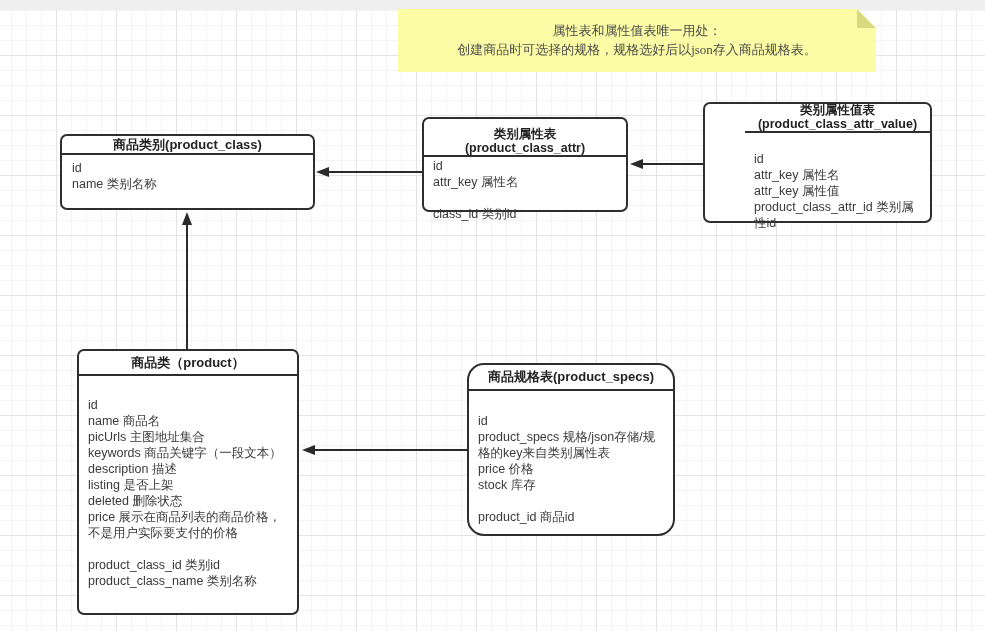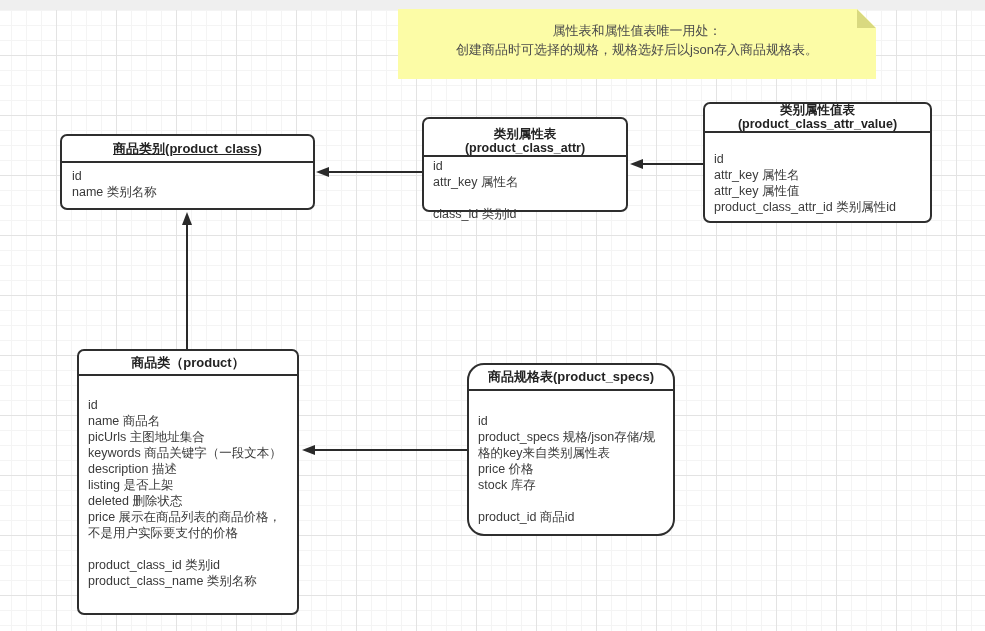--- a/index.html
+++ b/index.html
@@ -21,23 +21,24 @@
       linear-gradient(90deg, #f4f4f4 1px, transparent 1px);
     background-size:60px 60px, 60px 60px, 15px 15px, 15px 15px;
     background-position:-4px -5px, -4px -5px, -4px -5px, -4px -5px;
   }
   .top-strip {
     position:absolute; left:0; top:0; width:985px; height:10px;
     background:#efefef;
   }
   
   .note {
-    position:absolute; left:398px; top:9px; width:478px; height:70px;
+    position:absolute; left:398px; top:9px; width:478px; height:63px;
     background:#FCFCA6;
     clip-path:polygon(0 0, calc(100% - 19px) 0, 100% 19px, 100% 100%, 0 100%);
+    font-family:Liberation Serif, serif;
   }
   .note-fold {
     position:absolute; right:0; top:0; width:19px; height:19px;
     background:#D9D980;
     clip-path:polygon(0 0, 100% 100%, 0 100%);
   }
   .note-text {
     position:absolute; left:0; top:0; width:100%; height:100%;
     padding-top:12px;
     font-size:13px; line-height:19px; text-align:center;
@@ -55,26 +56,26 @@
     text-align:center; white-space:pre-line;
     display:flex; align-items:center; justify-content:center;
     flex:none; width:100%;
   }
   .entity-body {
     flex:1; white-space:pre-line;
     font-size:12.5px; line-height:16px; color:#3a3a3a;
     text-align:left;
   }
   .e1 { left:60px;  top:134px; width:255px; height:76px;  }
-  .e1 .entity-title { height:27px;text-decoration:underline; }
+  .e1 .entity-title { height:19px; }
   .e1 .entity-body  { padding:5px 10px; }
   .e2 { left:422px; top:117px; width:206px; height:95px;  }
   .e2 .entity-title { height:29px; line-height:13.5px; font-size:12.5px;margin-top:9px; }
   .e2 .entity-body  { padding:1px 9px; }
-  .e3 { left:703px; top:102px; width:229px; height:121px; }
+  .e3 { left:703px; top:102px; width:229px; height:121px;padding-left:40px; }
   .e3 .entity-title { height:29px; line-height:13.5px; font-size:12.5px; }
   .e3 .entity-body  { padding:2px 9px; }
   .e4 { left:77px;  top:349px; width:222px; height:266px; }
   .e4 .entity-title { height:25px; }
   .e4 .entity-body  { padding:5px 9px; }
   .e5 { left:467px; top:363px; width:208px; height:173px;border-radius:17px; }
   .e5 .entity-title { height:26px; }
   .e5 .entity-body  { padding:6px 9px; }
   
   .hline { position:absolute; height:2px; background:#2a2a2a; }

